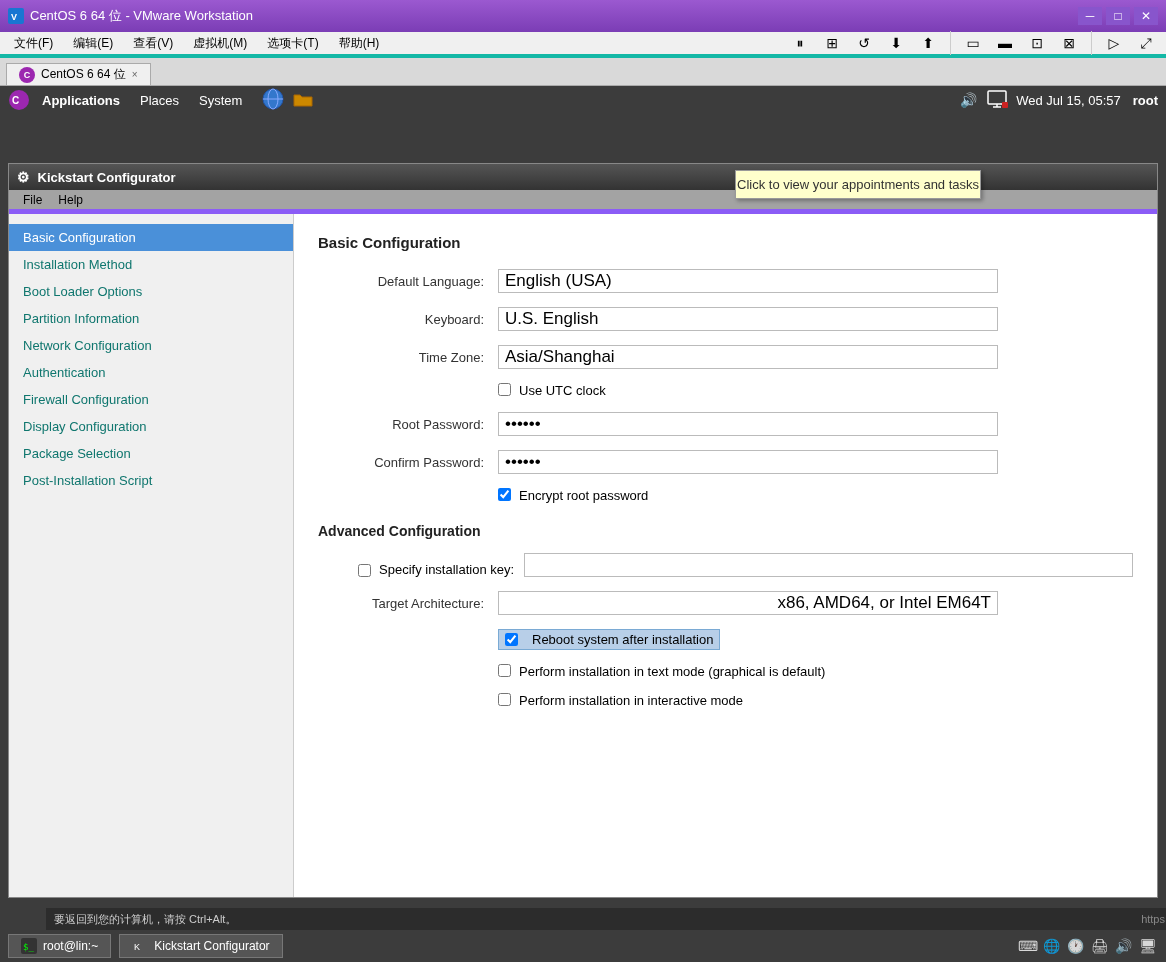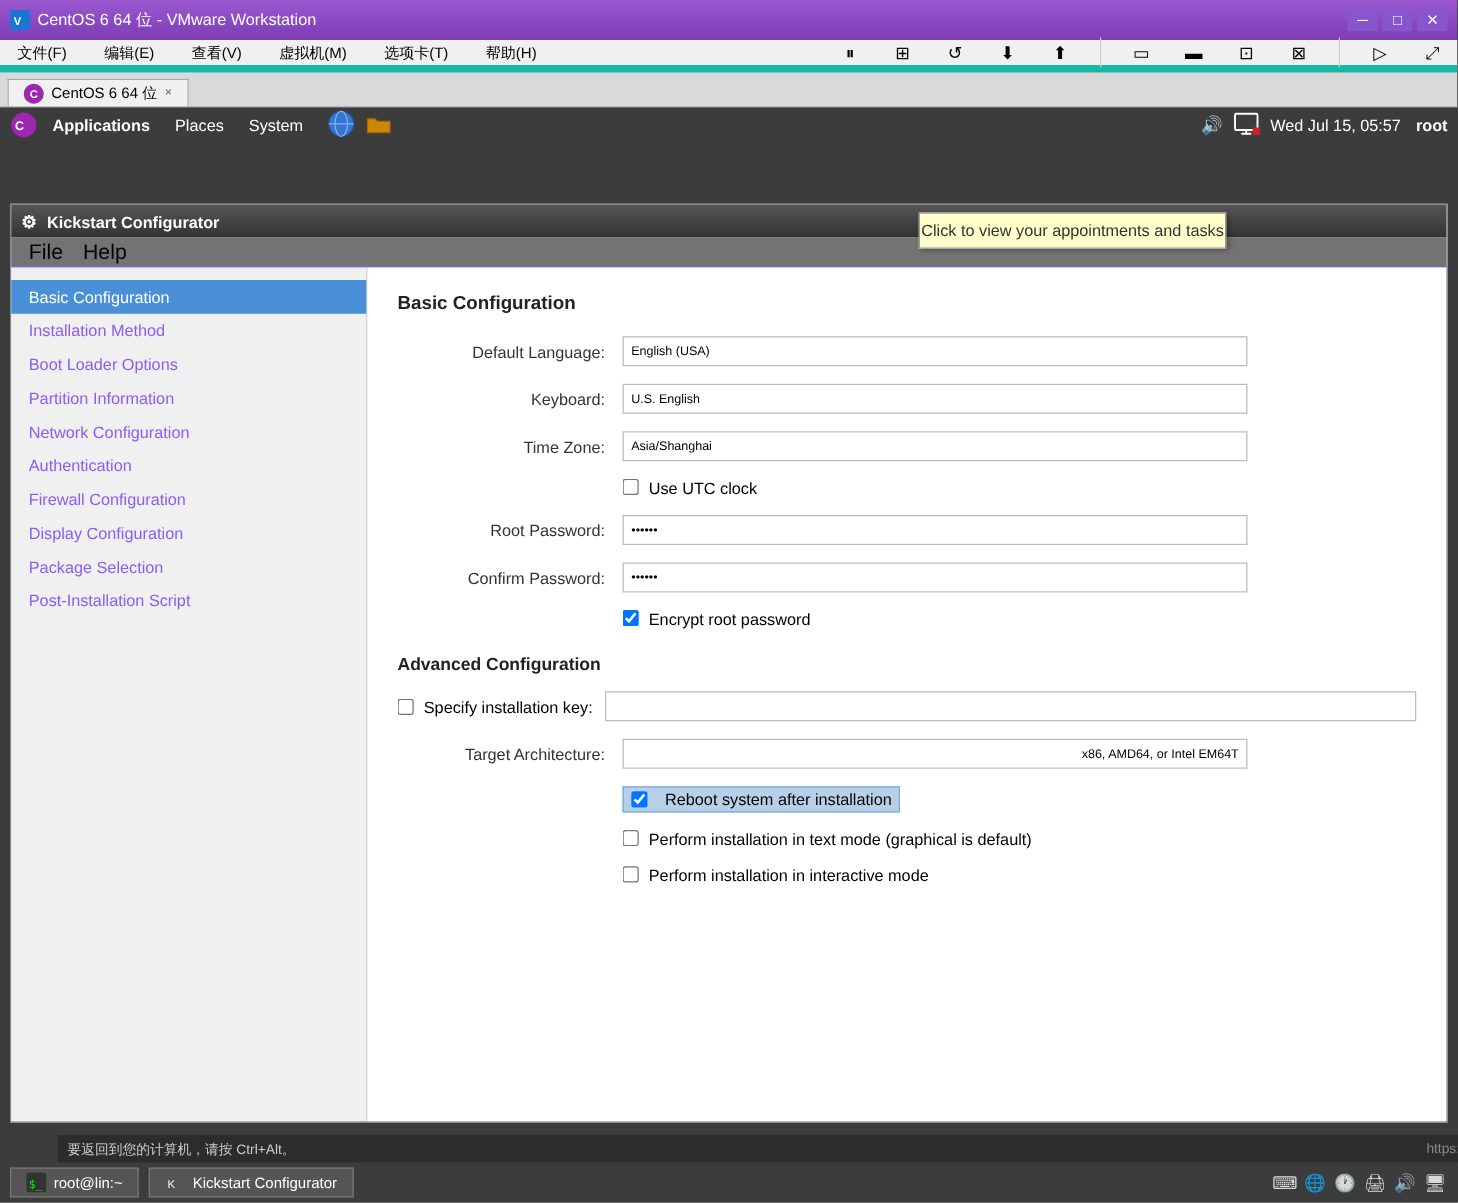--- a/index.html
+++ b/index.html
@@ -23,23 +23,23 @@
       font-size: 12px; cursor: pointer; display: flex; align-items: center; justify-content: center;
     }
 
     
     .vmware-menu {
       background: #f0f0f0;
       height: 26px;
       display: flex;
       align-items: center;
       padding: 0 6px;
-      border-bottom: 6px solid #14b8a6;
+      border-bottom: 4px solid #14b8a6;
       font-size: 12px;
-      gap: 14px;
+      gap: 4px;
     }
     .vmware-menu-item {
       padding: 2px 8px;
       cursor: pointer;
       border-radius: 2px;
     }
     .toolbar-sep { width: 1px; height: 24px; background: #ccc; margin: 0 4px; }
     .toolbar-btn {
       width: 28px; height: 28px; background: transparent; border: 1px solid transparent;
       cursor: pointer; display: flex; align-items: center; justify-content: center;
@@ -121,27 +121,27 @@
       align-items: center;
       padding: 0 8px;
       color: white;
       font-size: 13px;
       font-weight: bold;
     }
     .app-title-icon { margin-right: 8px; font-size: 14px; }
 
     
     .app-menu-bar {
-      background: #737373;
+      background: #a3a3a3;
       height: 24px;
       display: flex;
       align-items: center;
       padding: 0 6px;
-      border-bottom: 1px solid #8b5cf6;
-      font-size: 17px;
+      border-bottom: 5px solid #8b5cf6;
+      font-size: 12px;
     }
     .app-menu-item {
       padding: 2px 8px;
       cursor: pointer;
       border-radius: 2px;
     }
 
     
     .app-content {
       display: flex;
@@ -153,21 +153,21 @@
       width: 285px;
       min-width: 285px;
       background: #f0f0f0;
       border-right: 1px solid #ccc;
       padding: 10px 0;
     }
     .sidebar-item {
       padding: 6px 14px;
       font-size: 13px;
       cursor: pointer;
-      color: #8b5cf6;
+      color: #0f766e;
     }
     .sidebar-item.active {
       background: #4a90d9;
       color: white;
     }
 
     
     .main-panel {
       flex: 1;
       padding: 20px 24px;
@@ -194,42 +194,43 @@
       padding-right: 14px;
       font-size: 13px;
       color: #333;
     }
     .form-control {
       flex: 1;
       height: 24px;
       border: 1px solid #bbb;
       background: #fff;
       padding: 2px 6px;
-      font-size: 10px;
+      font-size: 17px;
     }
 
     .form-checkbox-row {
       display: flex;
       align-items: flex-start;
       margin-bottom: 14px;
       padding-left: 180px;
     }
     .form-checkbox-row input[type=checkbox] { margin-right: 8px; }
 
     .advanced-title {
       font-size: 14px;
       font-weight: bold;
       margin: 20px 0 14px 0;
       color: #222;
     }
 
     .specify-key-row {
       display: flex;
-      align-items: center;
+      align-items: flex-end;
       margin-bottom: 14px;
+      margin-left: 40px;
     }
     .specify-key-row input[type=checkbox] { margin-right: 8px; }
     .specify-key-label { margin-right: 10px; font-size: 13px; }
     .specify-key-input {
       flex: 1;
       height: 24px;
       border: 1px solid #bbb;
       background: #fff;
       padding: 2px 6px;
     }

